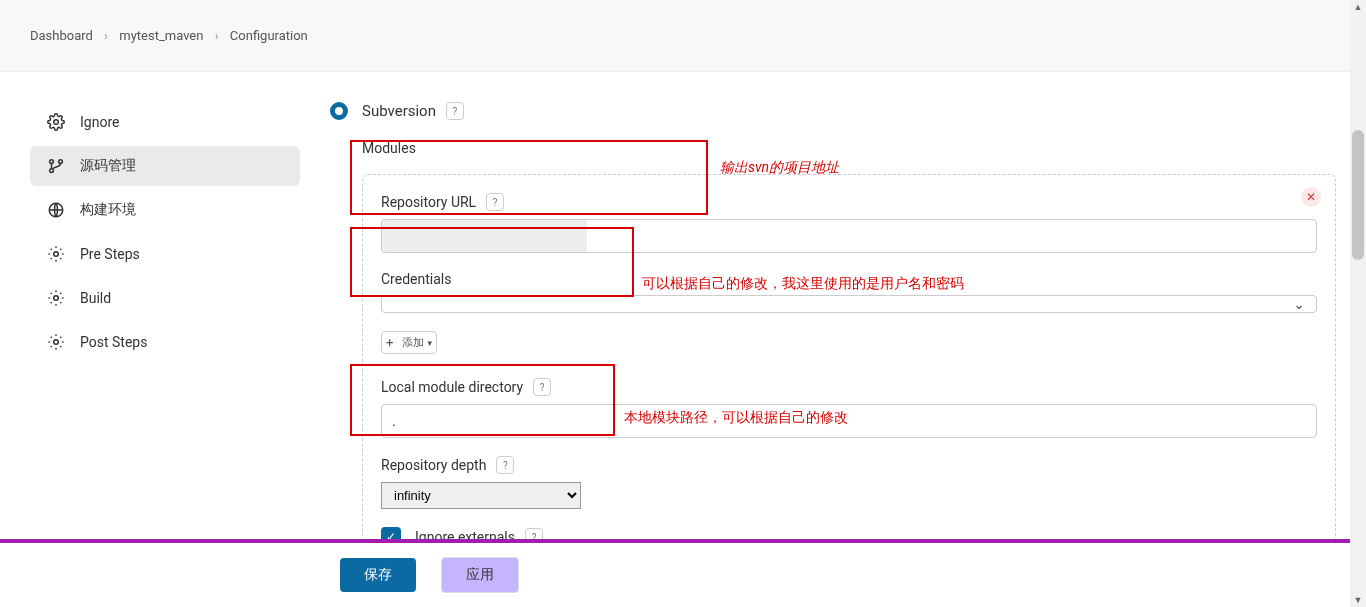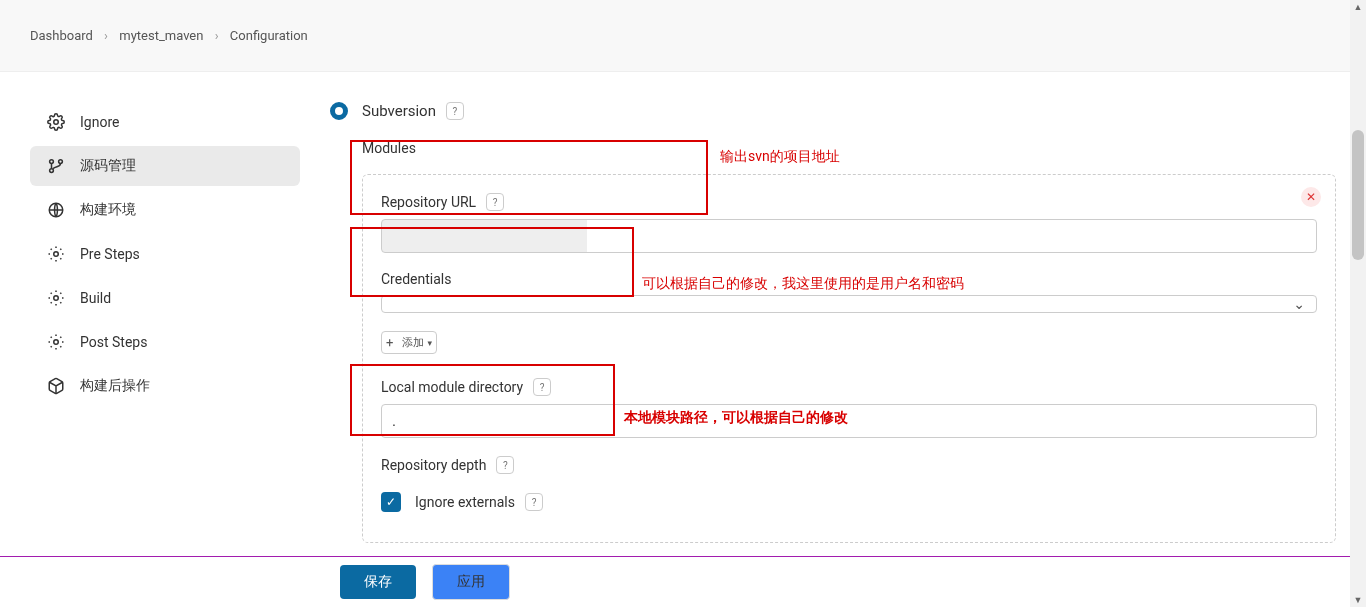--- a/index.html
+++ b/index.html
@@ -43,23 +43,23 @@
     .add-btn .chev { position: absolute; right: 4px; top: 50%; transform: translateY(-50%); font-size: 9px; }
     
     .close-x { position: absolute; top: 12px; right: 14px; width: 20px; height: 20px; border-radius: 50%; background: #fde8e8; color: #d33; display: flex; align-items: center; justify-content: center; font-size: 12px; cursor: pointer; }
     
     .checkbox-row { display: flex; align-items: center; margin-top: 18px; }
     .checkbox { width: 20px; height: 20px; background: #0b6aa2; border-radius: 4px; display: inline-flex; align-items: center; justify-content: center; color: #fff; font-size: 12px; margin-right: 14px; }
     
     .redbox { position: absolute; border: 2px solid #d80000; pointer-events: none; }
     .annot { position: absolute; color: #d80000; font-size: 14px; pointer-events: none; white-space: nowrap; }
     
-    .footer { position: absolute; bottom: 0; left: 0; right: 0; height: 51px; background: #fff; border-top: 1px solid #a21caf; display: flex; align-items: center; padding-left: 340px; gap: 16px; }
+    .footer { position: absolute; bottom: 0; left: 0; right: 0; height: 68px; background: #fff; border-top: 4px solid #a21caf; display: flex; align-items: center; padding-left: 340px; gap: 25px; }
     .btn-primary { background: #0b6aa2; color: #fff; border: none; border-radius: 4px; padding: 8px 24px; font-size: 14px; cursor: pointer; }
-    .btn-secondary { background: #3b82f6; color: #333; border: 1px solid #ddd; border-radius: 4px; padding: 8px 24px; font-size: 14px; cursor: pointer; }
+    .btn-secondary { background: #c4b5fd; color: #333; border: 1px solid #ddd; border-radius: 4px; padding: 8px 24px; font-size: 14px; cursor: pointer; }
     
     .scroll-fake { position: absolute; right: 0; top: 0; bottom: 0; width: 16px; background: #f2f2f2; }
     .scroll-thumb { position: absolute; left: 2px; right: 2px; top: 130px; height: 130px; background: #c4c4c4; border-radius: 6px; }
     .scroll-arrow { position: absolute; left: 0; right: 0; height: 14px; display: flex; align-items: center; justify-content: center; font-size: 9px; color: #666; }
     .scroll-arrow.up { top: 0; }
     .scroll-arrow.down { bottom: 0; }
     
     svg { display: block; }
     .section-gap { margin-bottom: 18px; }
   </style>
@@ -126,29 +126,20 @@
       </li>
       <li class="sidebar-item">
         <span class="icon">
           <svg width="18" height="18" viewBox="0 0 24 24" fill="none" stroke="#333" stroke-width="2">
               <circle cx="12" cy="12" r="3"></circle>
               <path d="M12 2v2M12 20v2M4.9 4.9l1.4 1.4M17.7 17.7l1.4 1.4M2 12h2M20 12h2M4.9 19.1l1.4-1.4M17.7 6.3l1.4-1.4"></path>
             </svg>
         </span>
         <span>Post Steps</span>
       </li>
-      <li class="sidebar-item">
-        <span class="icon">
-          <svg width="18" height="18" viewBox="0 0 24 24" fill="none" stroke="#333" stroke-width="2">
-              <path d="M21 16V8a2 2 0 0 0-1-1.73l-7-4a2 2 0 0 0-2 0l-7 4A2 2 0 0 0 3 8v8a2 2 0 0 0 1 1.73l7 4a2 2 0 0 0 2 0l7-4A2 2 0 0 0 21 16z"></path>
-              <path d="M3.3 7L12 12l8.7-5M12 22V12"></path>
-            </svg>
-        </span>
-        <span>构建后操作</span>
-      </li>
     </ul>
   </div>
 
   <div class="content">
     <div class="radio-row">
       <span class="radio-circle"></span>
       <span class="radio-label">Subversion</span>
       <span class="help-badge">?</span>
     </div>
 
@@ -180,37 +171,40 @@
         <div class="form-label">
           <span>Local module directory</span>
           <span class="help-badge">?</span>
         </div>
         <input class="form-input" value="." style="">
 
         <div class="form-label">
           <span>Repository depth</span>
           <span class="help-badge">?</span>
         </div>
+        <select class="form-select-narrow">
+          <option>infinity</option>
+        </select>
 
         <div class="checkbox-row">
           <span class="checkbox">✓</span>
           <span>Ignore externals</span>
           <span class="help-badge">?</span>
         </div>
       </div>
     </div>
 
     <div class="redbox" style="left:30px; top:68px; width:358px; height:75px;"></div>
-    <div class="annot" style="left:400px; top:76px;">输出svn的项目地址</div>
+    <div class="annot" style="left:400px; top:87px;font-style:italic;">输出svn的项目地址</div>
 
     <div class="redbox" style="left:30px; top:155px; width:284px; height:70px;"></div>
     <div class="annot" style="left:322px; top:203px;">可以根据自己的修改，我这里使用的是用户名和密码</div>
 
     <div class="redbox" style="left:30px; top:292px; width:265px; height:72px;"></div>
-    <div class="annot" style="left:304px; top:337px;font-weight:bold;">本地模块路径，可以根据自己的修改</div>
+    <div class="annot" style="left:304px; top:337px;">本地模块路径，可以根据自己的修改</div>
   </div>
 </div>
 
 <div class="footer">
   <button class="btn-primary">保存</button>
   <button class="btn-secondary">应用</button>
 </div>
 
 <div class="scroll-fake">
   <div class="scroll-arrow up">▲</div>

